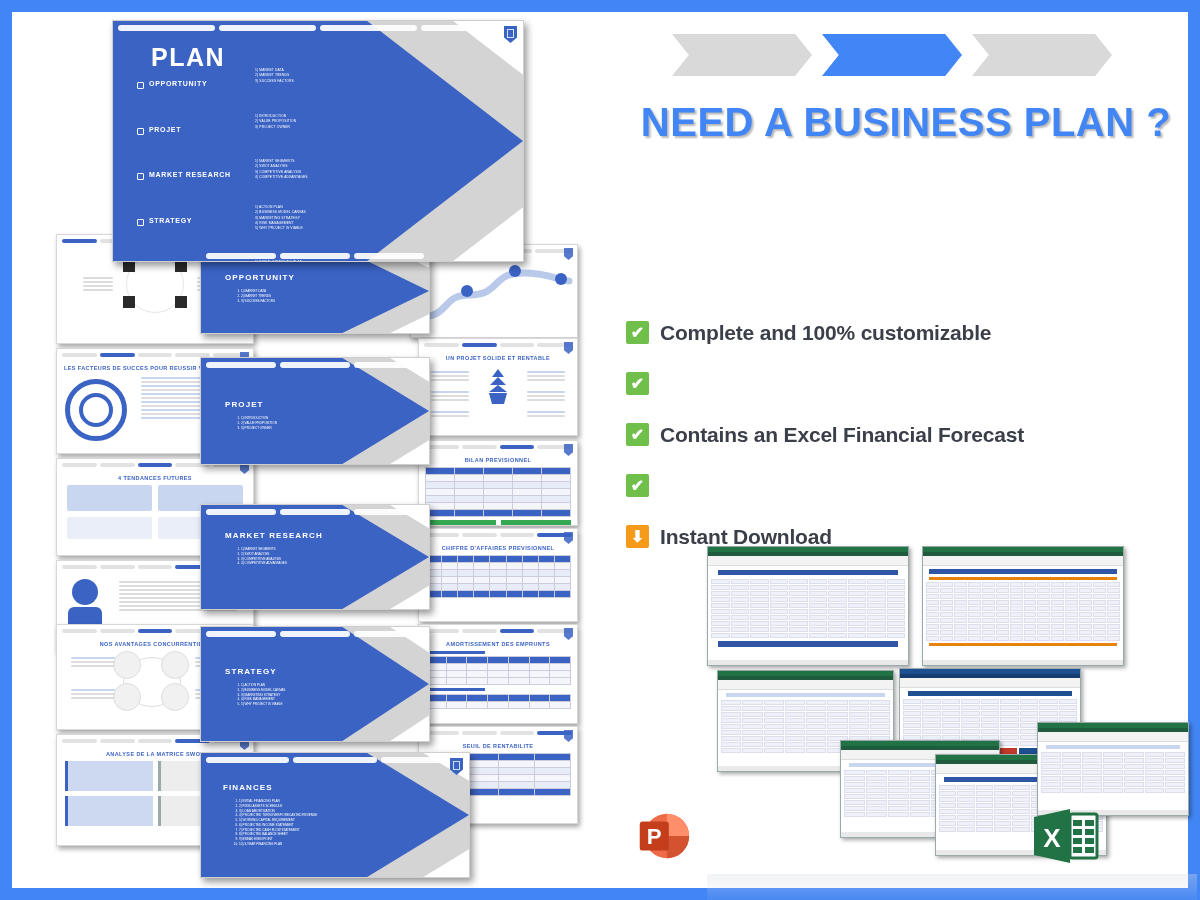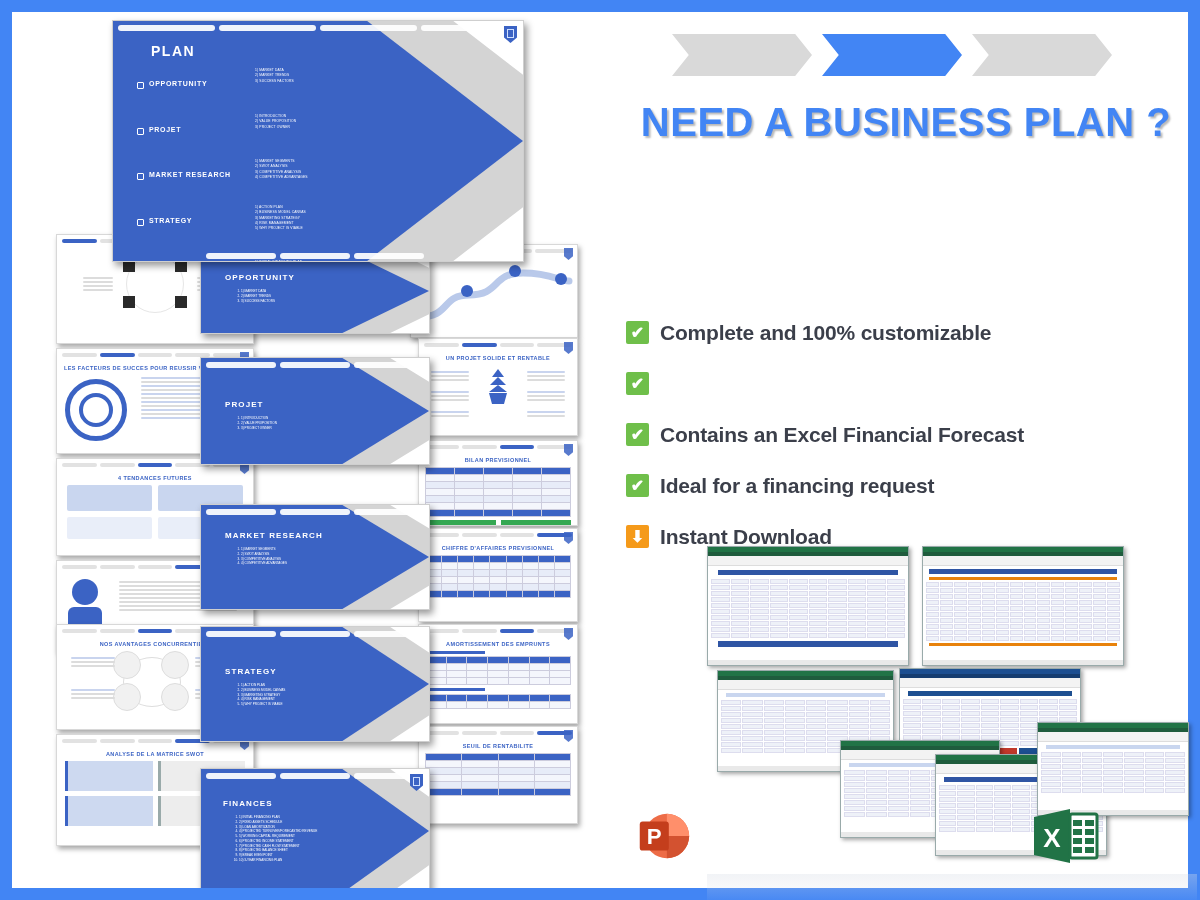--- a/index.html
+++ b/index.html
@@ -50,21 +50,21 @@
   .chev .shield{position:absolute;right:6px;top:5px;width:13px;height:17px;z-index:5;
         background:#3b63c4;clip-path:polygon(0 0,100% 0,100% 68%,50% 100%,0 68%);}
   .chev .shield::after{content:"";position:absolute;left:3px;top:3px;right:3px;bottom:5px;
         border:1px solid #cfe0ff;}
   .chev .ttl{position:absolute;z-index:6;color:#fff;font-weight:700;letter-spacing:1.1px;}
   .chev ol{position:absolute;z-index:6;margin:0;padding-left:10px;color:#fff;}
   .chev ol li{line-height:1.55;}
 
   
   #planslide{position:absolute;left:100px;top:8px;width:410px;height:240px;}
-  #planslide .ttl{left:38px;top:22px;font-size:14px;letter-spacing:1.5px;}
+  #planslide .ttl{left:38px;top:22px;font-size:25px;letter-spacing:1.5px;}
   #planslide .cats{position:absolute;z-index:6;left:24px;top:55px;width:360px;}
   #planslide .catrow{position:relative;color:#fff;margin-bottom:0;}
   #planslide .catname{position:absolute;left:12px;font-size:7px;font-weight:700;letter-spacing:.7px;white-space:nowrap;}
   #planslide .catbox{position:absolute;left:0;width:5px;height:5px;border:1px solid #fff;border-radius:1px;}
   #planslide .subl{position:absolute;left:118px;font-size:3.3px;line-height:1.62;letter-spacing:.15px;white-space:nowrap;}
 
   
   #right{position:absolute;left:600px;top:0;width:588px;height:876px;}
 
   #chevbanner{position:absolute;left:60px;top:22px;width:440px;height:42px;display:flex;gap:10px;}
@@ -692,21 +692,21 @@
       <div class="ttl" style="left:24px;top:40px;font-size:8px;">STRATEGY</div>
       <ol style="left:30px;top:56px;font-size:3.1px;">
           <li>1) ACTION PLAN</li>
           <li>2) BUSINESS MODEL CANVAS</li>
           <li>3) MARKETING STRATEGY</li>
           <li>4) RISK MANAGEMENT</li>
           <li>5) WHY PROJECT IS VIABLE</li>
         </ol>
     </div>
 
-    <div class="chev" style="left:188px;top:756px;width:228px;height:124px;">
+    <div class="chev" style="left:188px;top:740px;width:228px;height:124px;padding-left:40px;">
       <div class="whitearea"></div>
         <div class="grayarea"></div>
         <div class="bluearea"></div>
       <div class="ctop">
           <i></i>
           <i></i>
           <i></i>
         </div>
       <div class="shield"></div>
       <div class="ttl" style="left:22px;top:30px;font-size:8px;">FINANCES</div>
@@ -802,21 +802,20 @@
         </div>
         <div class="feat">
           <div class="bx green">✔</div>
         </div>
         <div class="feat">
           <div class="bx green">✔</div>
           <div class="tx">Contains an Excel Financial Forecast</div>
         </div>
         <div class="feat">
           <div class="bx green">✔</div>
-          <div class="tx">Ideal for a financing request</div>
         </div>
         <div class="feat">
           <div class="bx orange">⬇</div>
           <div class="tx">Instant Download</div>
         </div>
       </div>
 
     <div id="thumbs">
       <div class="xls" style="left:0px;top:4px;width:200px;height:118px;">
         <div class="tb"></div>

